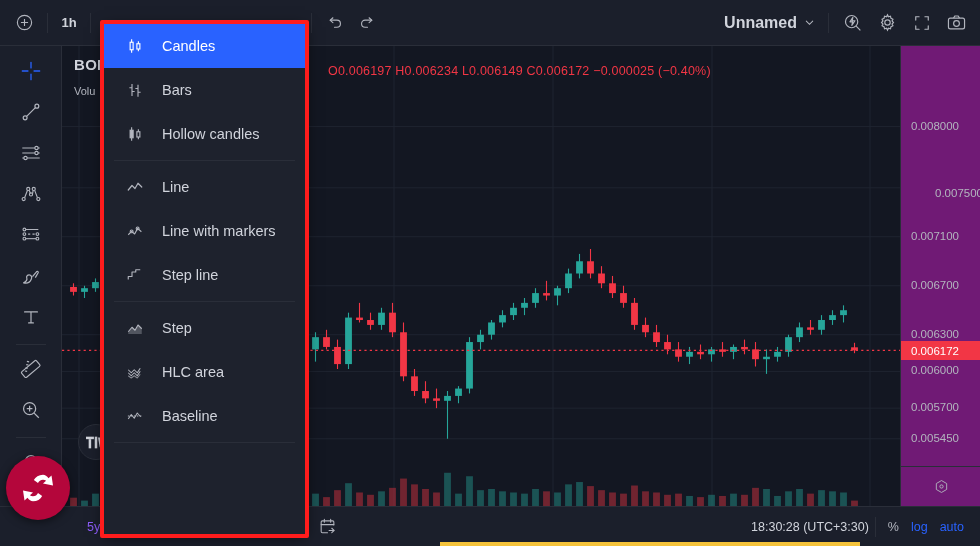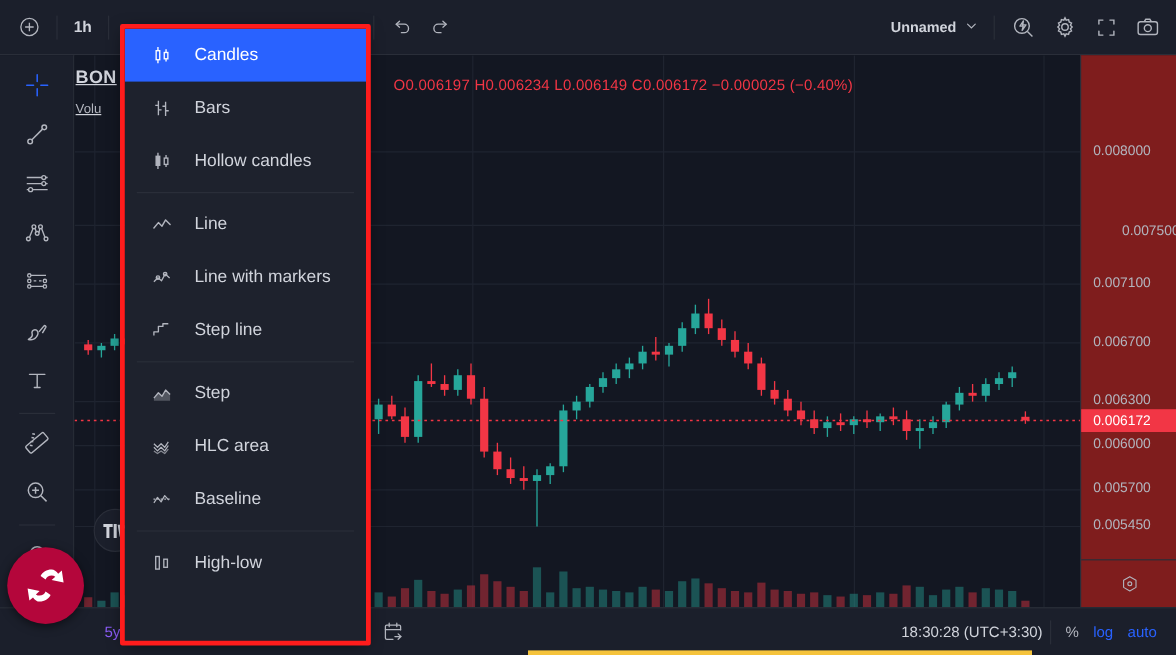--- a/index.html
+++ b/index.html
@@ -16,50 +16,50 @@
     position: absolute; top: 0; left: 0; width: 980px; height: 46px;
     background: #1b1f2b; border-bottom: 1px solid #2a2e39;
     display: flex; align-items: center;
   }
   .tb-btn {
     height: 30px; min-width: 30px; display: flex; align-items: center; justify-content: center;
     border-radius: 4px; color: #b2b5be; cursor: pointer; padding: 0 7px;
   }
   .tb-sep { width: 1px; height: 20px; background: #2a2e39; margin: 0 6px; }
   .tf-label { font-size: 13px; font-weight: bold; color: #d1d4dc; }
-  .unnamed { font-size: 12px; font-weight: bold; color: #d1d4dc; }
+  .unnamed { font-size: 16px; font-weight: bold; color: #d1d4dc; }
   .chev { margin-left: 7px; color: #b2b5be; }
 
   
   .leftbar {
     position: absolute; top: 46px; left: 0; width: 62px; height: 460px;
     background: #1b1f2b; border-right: 1px solid #2a2e39;
     display: flex; flex-direction: column; align-items: center; padding-top: 6px;
   }
   .lt-btn {
     width: 38px; height: 38px; display: flex; align-items: center; justify-content: center;
     color: #b2b5be; border-radius: 4px; cursor: pointer; margin-bottom: 3px;
   }
   .lt-btn.active { color: #2962ff; }
   .lt-div { width: 30px; height: 1px; background: #2a2e39; margin: 5px 0; }
 
   
   .chartpane { position: absolute; top: 46px; left: 62px; width: 838px; height: 460px; background: #131722; overflow: hidden; }
-  .legend { position: absolute; top: 10px; left: 1px; z-index: 3; pointer-events: none; text-decoration: underline; }
+  .legend { position: absolute; top: 10px; left: 12px; z-index: 3; pointer-events: none; }
   .sym { font-size: 15px; font-weight: bold; color: #d1d4dc; letter-spacing: .3px; }
   .vol-row { font-size: 11px; color: #b2b5be; margin-top: 12px; }
   .ohlc {
     position: absolute; top: 64px; left: 328px; z-index: 3;
     font-size: 12.5px; color: #f23645; white-space: nowrap; letter-spacing: .2px;
   }
 
   
   .priceaxis {
     position: absolute; top: 46px; left: 900px; width: 80px; height: 460px;
-    background: #7f1d1d; border-left: 1px solid #2a2e39;
+    background: #701a75; border-left: 1px solid #2a2e39;
   }
   .pa-tick { position: absolute; left: 10px; font-size: 11.5px; color: #b2b5be; white-space: nowrap; }
   .pa-badge {
     position: absolute; left: 0; width: 80px; height: 19px; background: #f23645;
     color: #ffffff; font-size: 11.5px; font-weight: normal; display: flex;
     align-items: center; padding-left: 10px;
   }
   .pa-settings {
     position: absolute; bottom: 0; left: 0; width: 80px; height: 40px;
     border-top: 1px solid #2a2e39; display: flex; align-items: center; justify-content: center;
@@ -668,29 +668,20 @@
         <div class="mi">
           <span class="ico">
             <svg width="18" height="18" viewBox="0 0 24 24" fill="none" stroke="currentColor" stroke-width="1.4" stroke-linejoin="round">
               <path d="M2.5 12h19" stroke-dasharray="2 2"></path>
               <path d="M3 16l4-6 4 5 4-7 4.5 5"></path>
             </svg>
           </span>
           <span>Baseline</span>
         </div>
         <div class="m-div"></div>
-        <div class="mi">
-          <span class="ico">
-            <svg width="18" height="18" viewBox="0 0 24 24" fill="none" stroke="currentColor" stroke-width="1.5">
-              <rect x="5" y="5" width="4" height="14"></rect>
-              <rect x="14" y="8" width="4" height="9"></rect>
-            </svg>
-          </span>
-          <span>High-low</span>
-        </div>
       </div>
   </div>
   <div class="menu-outline"></div>
 
   <div class="cursor-badge">
     <svg width="40" height="40" viewBox="0 0 48 48" fill="#ffffff">
       <path d="M30 8c-5 0-9 2.5-11 6.5l5 3.5c1-2.4 3.3-4 6-4 1.4 0 2.7.4 3.7 1.2l-3.7 3.3L42 21l-1.8-12-3.6 3.2C34.8 9.6 32.5 8 30 8z"></path>
       <path d="M18 40c5 0 9-2.5 11-6.5l-5-3.5c-1 2.4-3.3 4-6 4-1.4 0-2.7-.4-3.7-1.2l3.7-3.3L6 27l1.8 12 3.6-3.2C13.2 38.4 15.5 40 18 40z"></path>
     </svg>
   </div>

